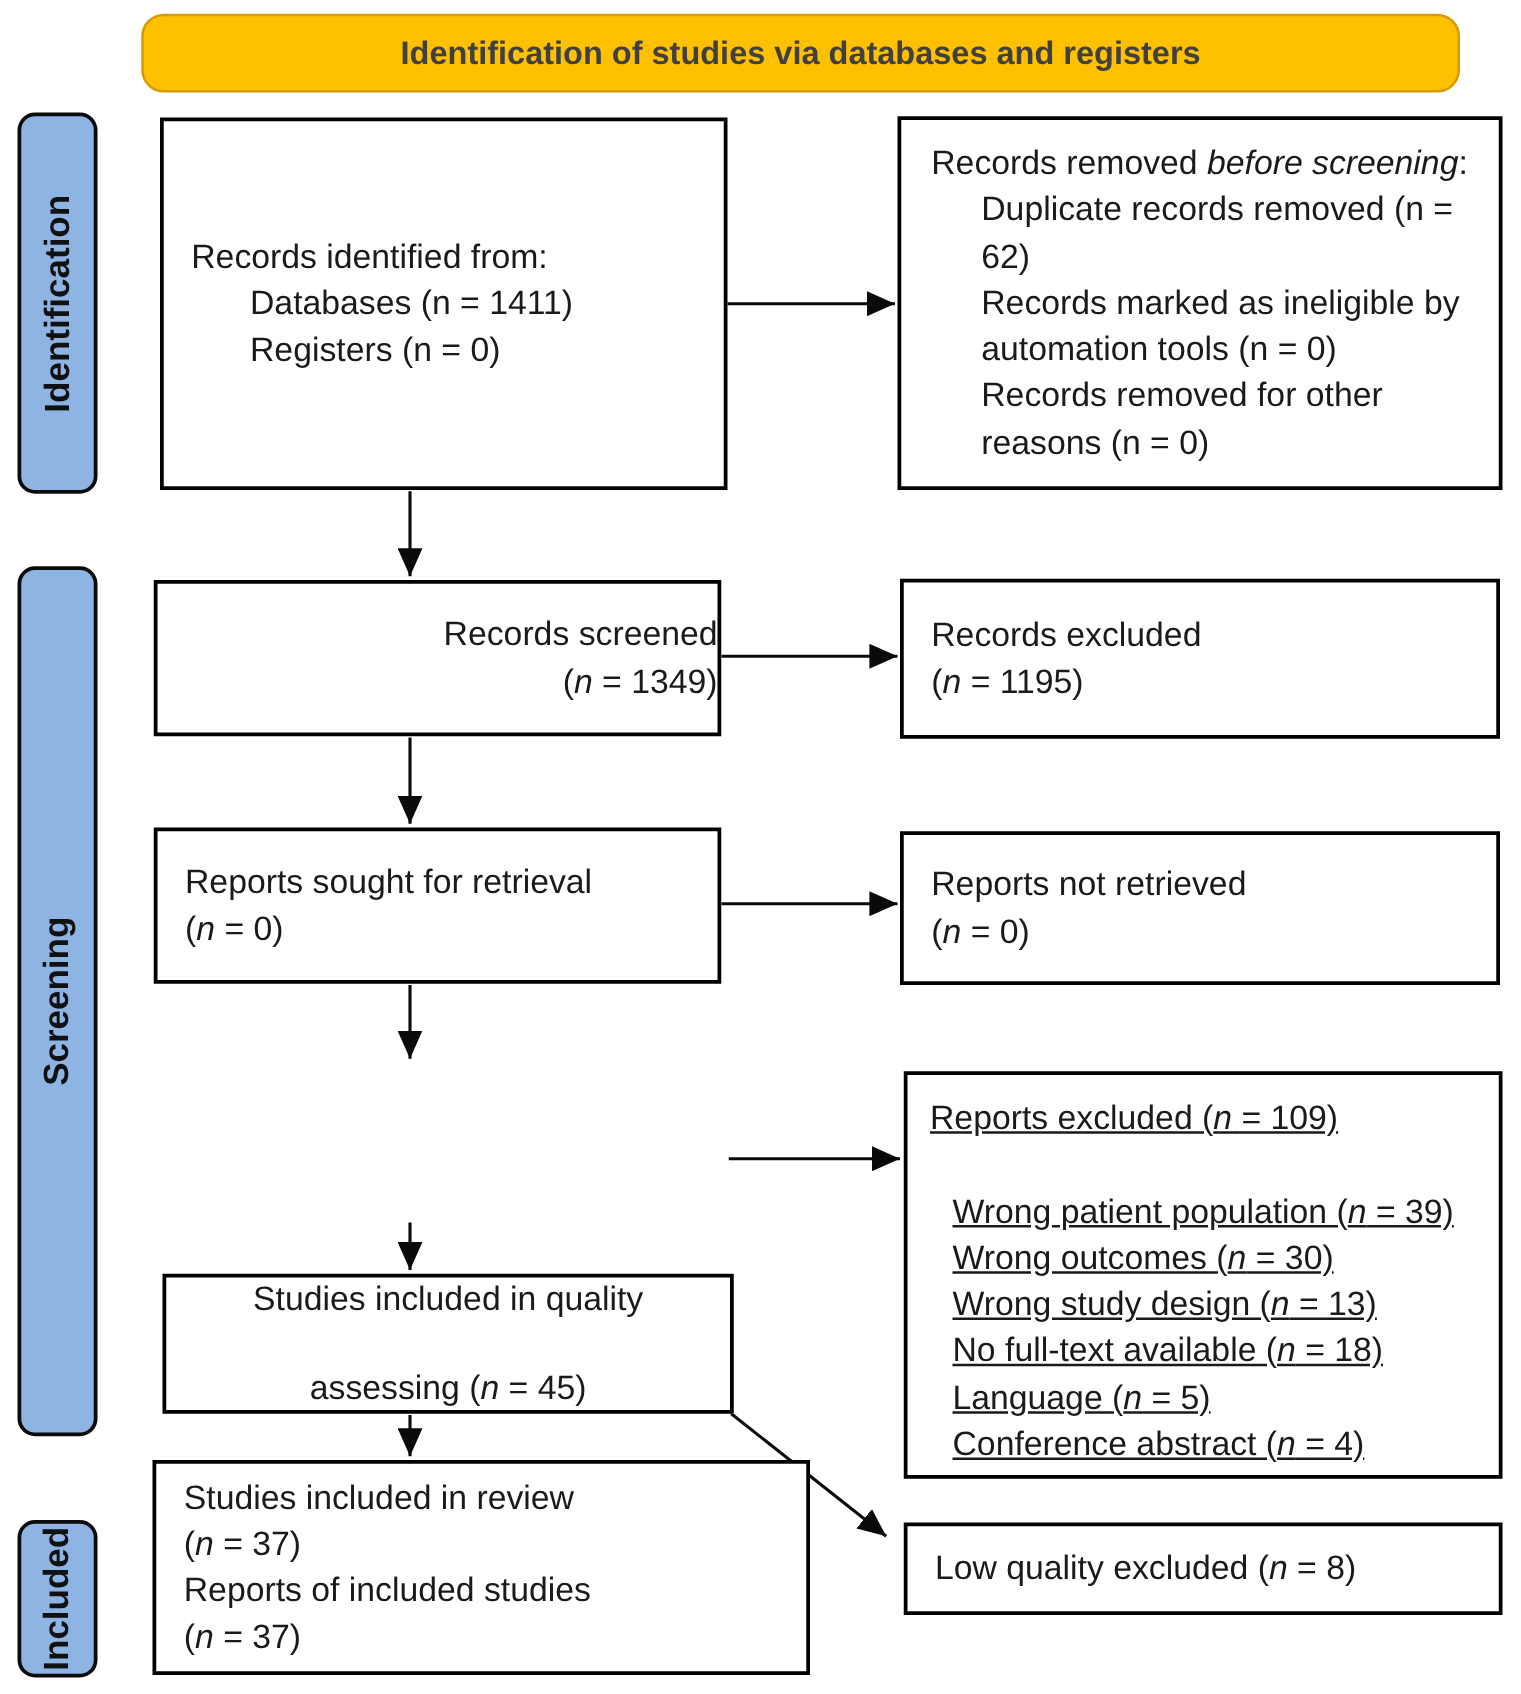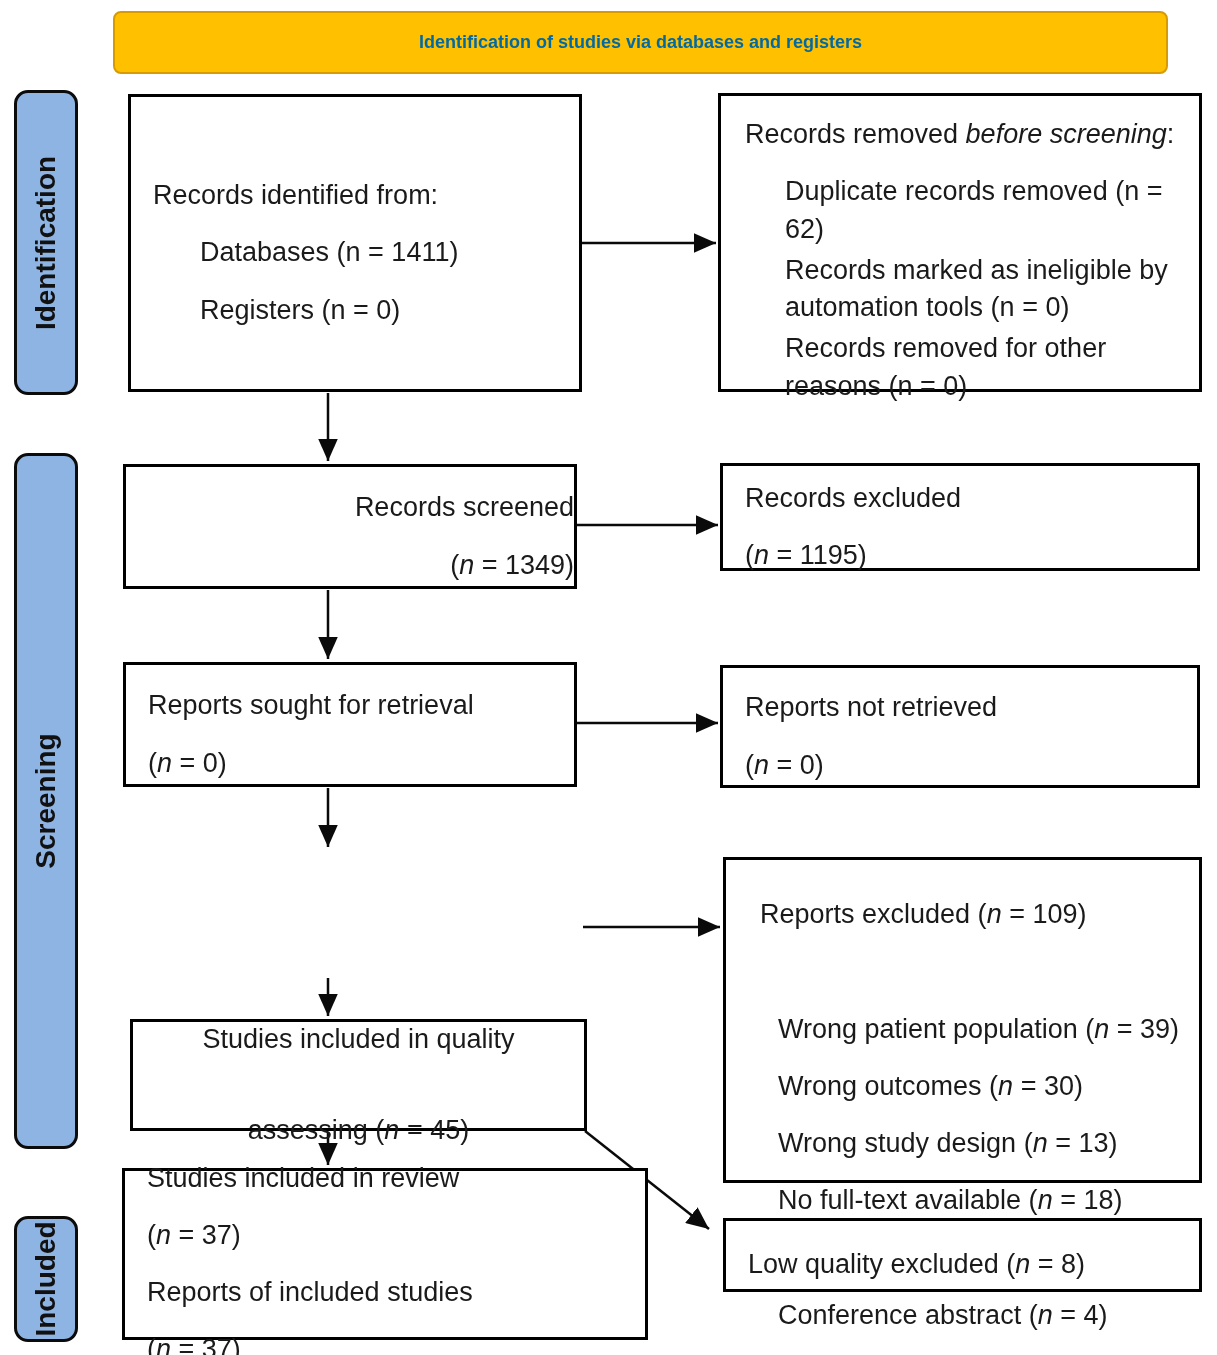--- a/index.html
+++ b/index.html
@@ -3,55 +3,55 @@
 <meta charset="utf-8">
 <style>
   html,body{margin:0;padding:0;background:#ffffff;}
   body{font-family:"Liberation Sans",sans-serif;color:#1a1a1a;}
   .canvas{position:relative;width:1217px;height:1355px;background:#ffffff;overflow:hidden;}
 
   .arrows{position:absolute;left:0;top:0;z-index:1;}
 
   .header{
     position:absolute;left:113px;top:11px;width:1055px;height:63px;
-    background:#FFC000;border:2px solid #D79B00;border-radius:8px;
+    background:#FFC000;border:2px solid #D79B00;border-radius:18px;
     display:flex;align-items:center;justify-content:center;
-    font-weight:bold;font-size:18px;color:#0369a1;box-sizing:border-box;z-index:2;
+    font-weight:bold;font-size:26px;color:#404040;box-sizing:border-box;z-index:2;
   }
 
   .side{
     position:absolute;left:14px;width:64px;background:#8EB4E3;
     border:3px solid #0b0b0b;border-radius:14px;box-sizing:border-box;
     display:flex;align-items:center;justify-content:center;z-index:2;
   }
   .side span{
     transform:rotate(-90deg);white-space:nowrap;
     font-weight:bold;font-size:28px;color:#111;
   }
   #side-identification{top:90px;height:305px;}
   #side-screening{top:453px;height:696px;}
   #side-included{top:1216px;height:126px;}
 
   .box{
     position:absolute;background:#ffffff;border:3px solid #000;
     box-sizing:border-box;display:flex;flex-direction:column;justify-content:center;
     font-size:27px;line-height:1.38;z-index:2;
   }
-  .line{min-height:1.38em;margin-top:20px;}
+  .line{min-height:1.38em;}
   .line.i1{padding-left:var(--ind,44px);}
 
   #b1l{left:128px;top:94px;width:454px;height:298px;--ind:47px;padding-left:22px;padding-right:12px;}
   #b1r{left:718px;top:93px;width:484px;height:299px;--ind:40px;padding-left:24px;padding-right:10px;}
   #b2l{left:123px;top:464px;width:454px;height:125px;padding-left:22px;text-align:right;}
-  #b2r{left:720px;top:463px;width:480px;height:108px;padding-left:22px;}
+  #b2r{left:720px;top:463px;width:480px;height:128px;padding-left:22px;}
   #b3l{left:123px;top:662px;width:454px;height:125px;padding-left:22px;}
   #b3r{left:720px;top:665px;width:480px;height:123px;padding-left:22px;}
   #b4l{left:132px;top:850px;width:451px;height:127px;padding-left:22px;}
   #b4r{left:723px;top:857px;width:479px;height:326px;--ind:18px;
-       padding-left:34px;padding-right:4px;justify-content:flex-start;padding-top:16px;}
+       padding-left:18px;padding-right:4px;justify-content:flex-start;padding-top:16px;text-decoration:underline;}
   #b5{left:130px;top:1019px;width:457px;height:112px;text-align:center;padding:0 10px;gap:34px;}
   #b6l{left:122px;top:1168px;width:526px;height:172px;padding-left:22px;}
   #b6r{left:723px;top:1218px;width:479px;height:74px;padding-left:22px;}
 </style>
 </head>
 <body>
 
 <div class="canvas">
 
   <svg class="arrows" width="1217" height="1355" viewBox="0 0 1217 1355">

